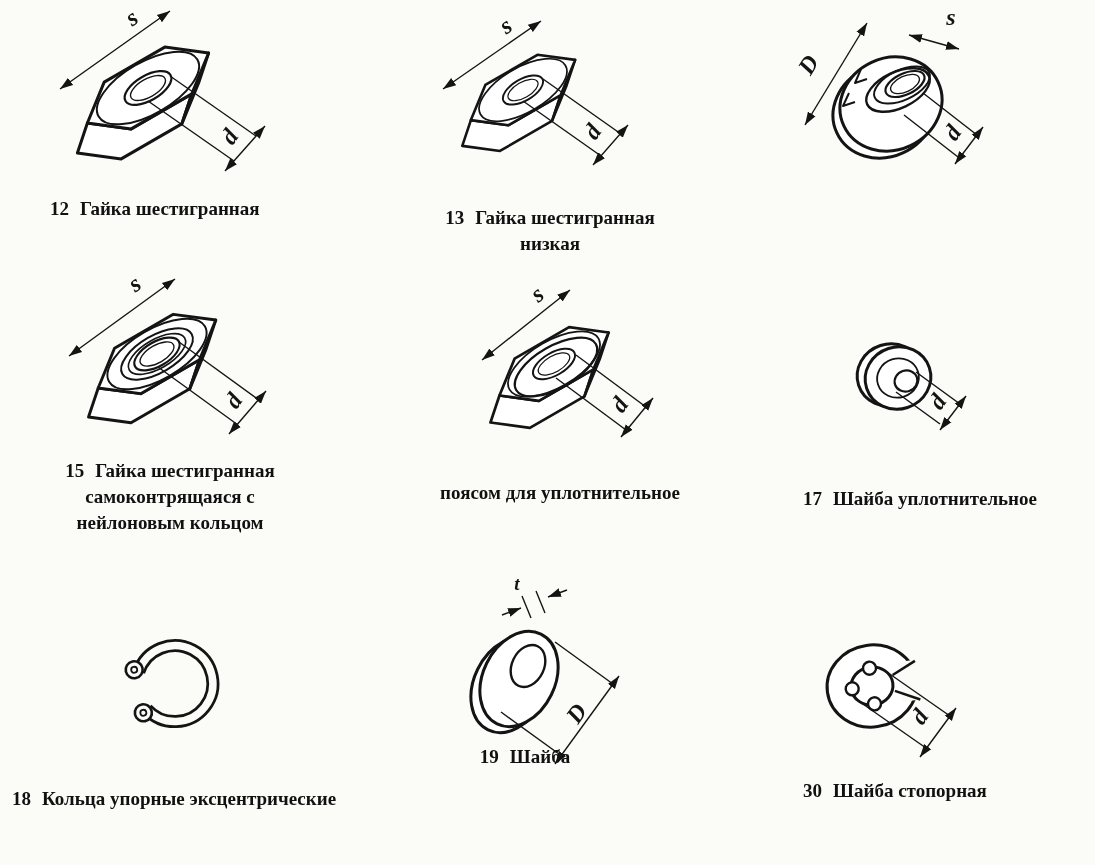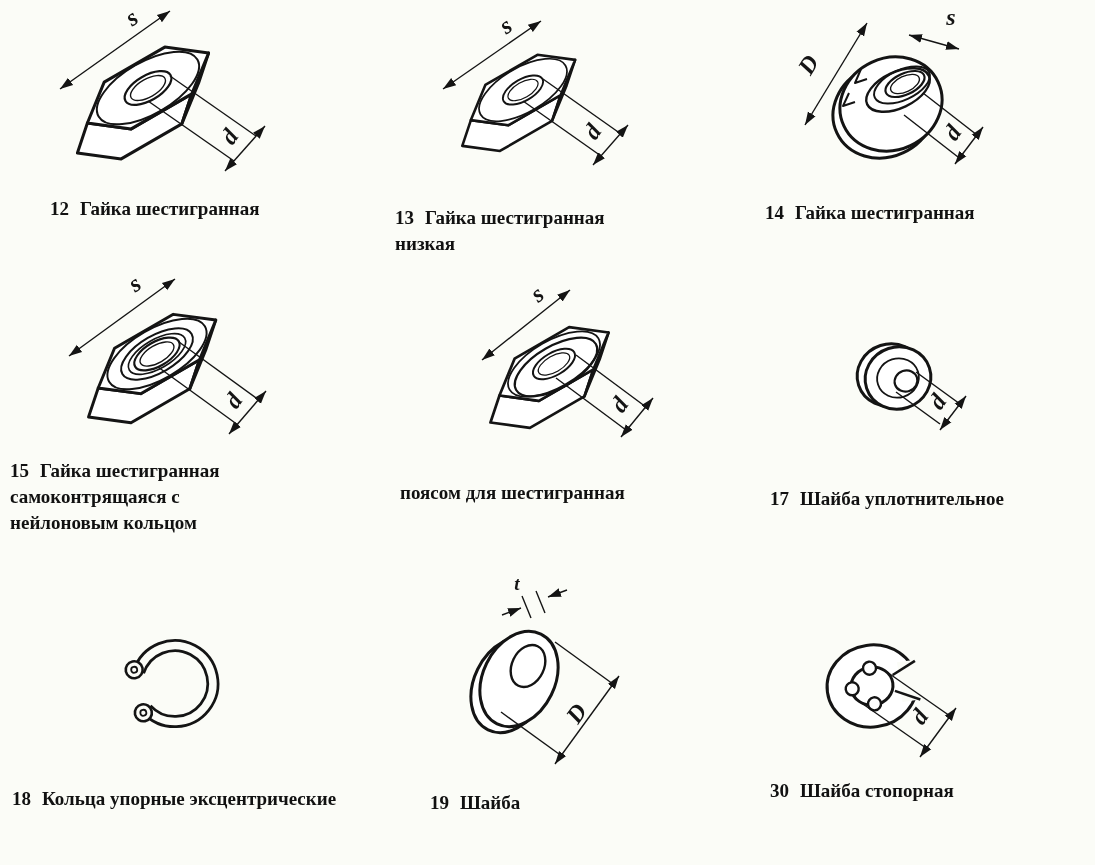--- a/index.html
+++ b/index.html
@@ -15,21 +15,21 @@
   .fig{position:absolute;}
   .fig svg{overflow:visible;display:block;}
   .cap{
     position:absolute;
     font-weight:bold;
     font-size:19px;
     line-height:26px;
     color:#111;
     white-space:nowrap;
   }
-  .cap.center{white-space:normal;}
+  .cap.center{text-align:center;white-space:normal;}
   .cap .num{margin-right:11px;}
   .dim line{stroke:#141414;stroke-width:1.4;fill:none;}
   .part{stroke:#141414;}
   .dl{
     font-family:"Liberation Serif", serif;
     font-style:italic;
     font-weight:bold;
     font-size:24px;
     fill:#141414;
   }
@@ -109,21 +109,20 @@
         <line x1="124" y1="30" x2="174" y2="44" marker-start="url(#ah)" marker-end="url(#ah)"></line>
         <text class="dl" x="166" y="20" text-anchor="middle">s</text>
         <line x1="138" y1="88" x2="192" y2="130"></line>
         <line x1="119" y1="110" x2="173" y2="152"></line>
         <line x1="198" y1="122" x2="170" y2="159" marker-start="url(#ah)" marker-end="url(#ah)"></line>
         <text class="dl" x="174" y="132" transform="rotate(-55 174 132)" text-anchor="middle">d</text>
       </g>
     </svg>
   </div>
   <div class="cap center" style="left:765px;top:200px;width:265px">
-    <div><span class="num">14</span><span>Гайка шестигранная</span></div>
   </div>
 
   <div class="fig" style="left:35px;top:262px">
     <svg viewBox="0 0 265 205" width="265" height="205">
       <use href="#hexnut" transform="translate(122,92) scale(0.97)"></use>
       <g class="part" fill="none">
         <ellipse cx="122" cy="92" rx="40" ry="18.5" transform="rotate(-30 122 92)" stroke-width="2"></ellipse>
         <ellipse cx="122" cy="92" rx="32" ry="14.5" transform="rotate(-30 122 92)" stroke-width="1.6"></ellipse>
       </g>
       <g class="dim">
@@ -152,21 +151,21 @@
         <line x1="42" y1="82" x2="130" y2="12" marker-start="url(#ah)" marker-end="url(#ah)"></line>
         <text class="dl" x="102" y="22" transform="rotate(-38 102 22)" text-anchor="middle">s</text>
         <line x1="136" y1="77" x2="206" y2="129"></line>
         <line x1="116" y1="100" x2="186" y2="152"></line>
         <line x1="213" y1="120" x2="181" y2="159" marker-start="url(#ah)" marker-end="url(#ah)"></line>
         <text class="dl" x="186" y="131" transform="rotate(-55 186 131)" text-anchor="middle">d</text>
       </g>
     </svg>
   </div>
   <div class="cap center" style="left:400px;top:480px;width:320px">
-    <div>поясом для шестигранная</div>
+    <div>поясом для уплотнительное</div>
   </div>
 
   <div class="fig" style="left:840px;top:322px">
     <svg viewBox="0 0 150 125" width="150" height="125">
       <g class="part" fill="#fff">
         <ellipse cx="50" cy="53" rx="33" ry="31" transform="rotate(-18 50 53)" stroke-width="3"></ellipse>
         <ellipse cx="58" cy="56" rx="33" ry="31" transform="rotate(-18 58 56)" stroke-width="3"></ellipse>
         <ellipse cx="58" cy="56" rx="21" ry="19.5" transform="rotate(-18 58 56)" stroke-width="1.8" fill="none"></ellipse>
         <ellipse cx="66" cy="59" rx="11.5" ry="10.5" transform="rotate(-18 66 59)" stroke-width="2.2"></ellipse>
       </g>
@@ -211,21 +210,21 @@
         <line x1="47" y1="37" x2="66" y2="30" marker-end="url(#ah)"></line>
         <line x1="112" y1="12" x2="93" y2="19" marker-end="url(#ah)"></line>
         <text class="dl small" x="62" y="12" text-anchor="middle">t</text>
         <line x1="100" y1="64" x2="158" y2="106"></line>
         <line x1="46" y1="134" x2="104" y2="176"></line>
         <line x1="164" y1="98" x2="100" y2="186" marker-start="url(#ah)" marker-end="url(#ah)"></line>
         <text class="dl" x="128" y="140" transform="rotate(-55 128 140)" text-anchor="middle">D</text>
       </g>
     </svg>
   </div>
-  <div class="cap center" style="left:430px;top:790px;width:190px">
+  <div class="cap center" style="left:430px;top:744px;width:190px">
     <div><span class="num">19</span><span>Шайба</span></div>
   </div>
 
   <div class="fig" style="left:810px;top:618px">
     <svg viewBox="0 0 175 150" width="175" height="150">
       <g transform="rotate(-8 62 68)">
         <ellipse cx="62" cy="68" rx="45" ry="41" fill="#fff" stroke="#141414" stroke-width="3"></ellipse>
         <rect x="90" y="48" width="42" height="40" fill="#fbfcf7" stroke="none"></rect>
         <line x1="84" y1="60" x2="108" y2="49" stroke="#141414" stroke-width="2.6"></line>
         <line x1="84" y1="76" x2="108" y2="88" stroke="#141414" stroke-width="2.6"></line>

